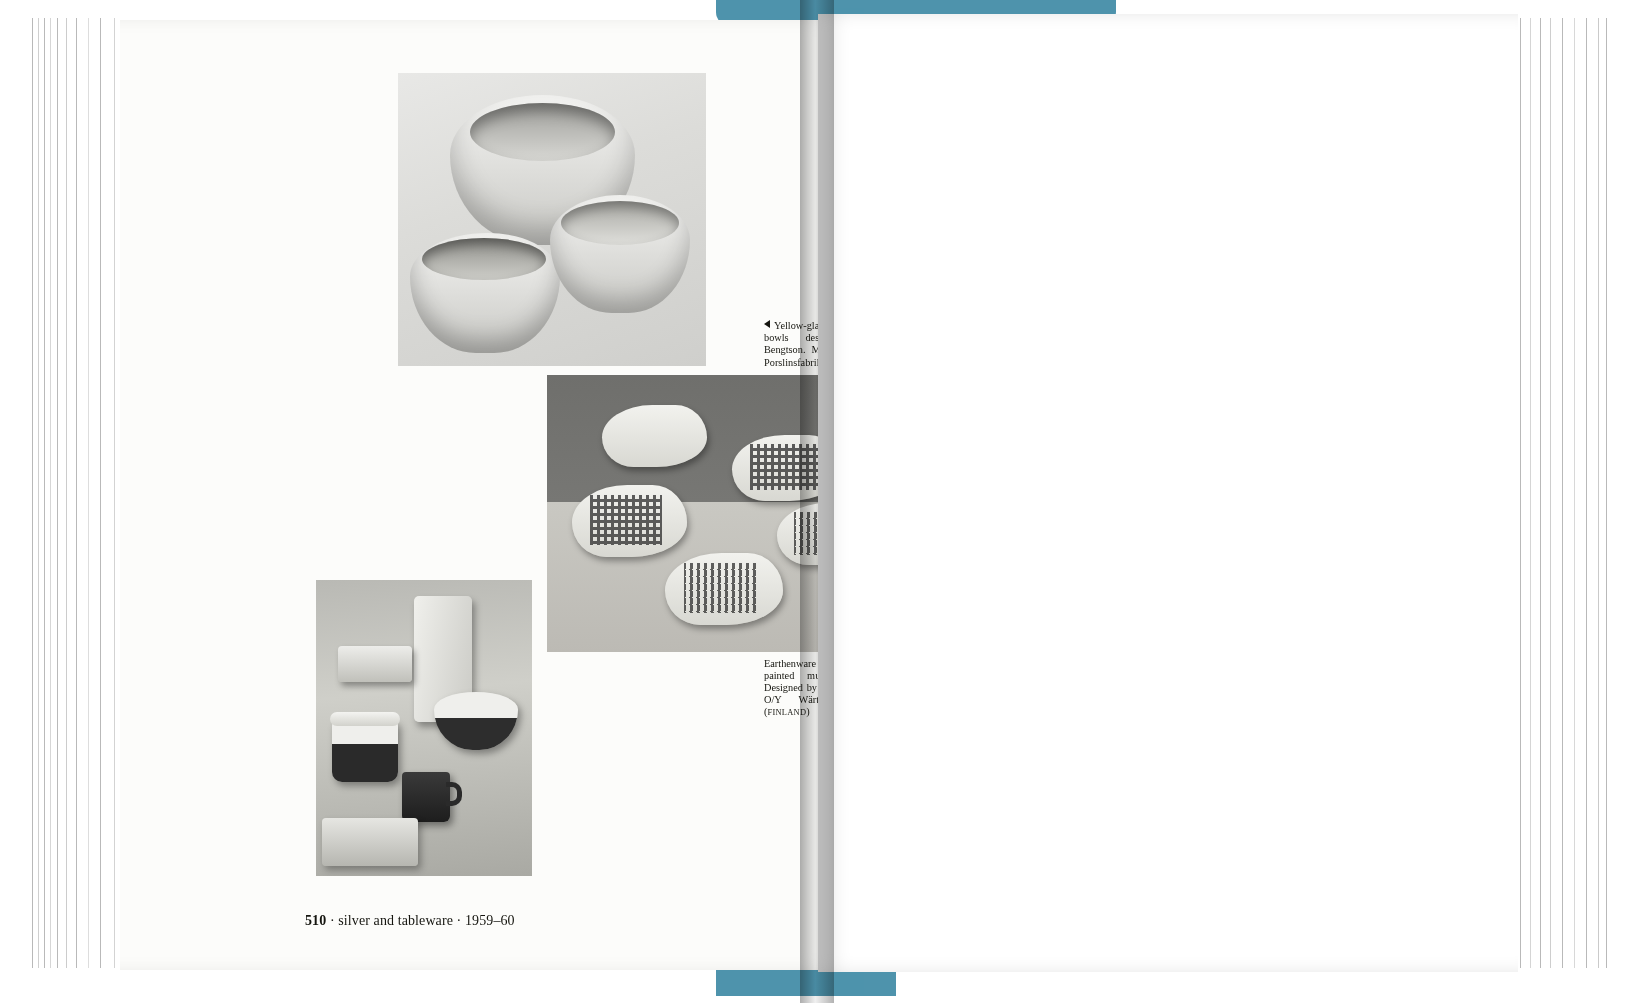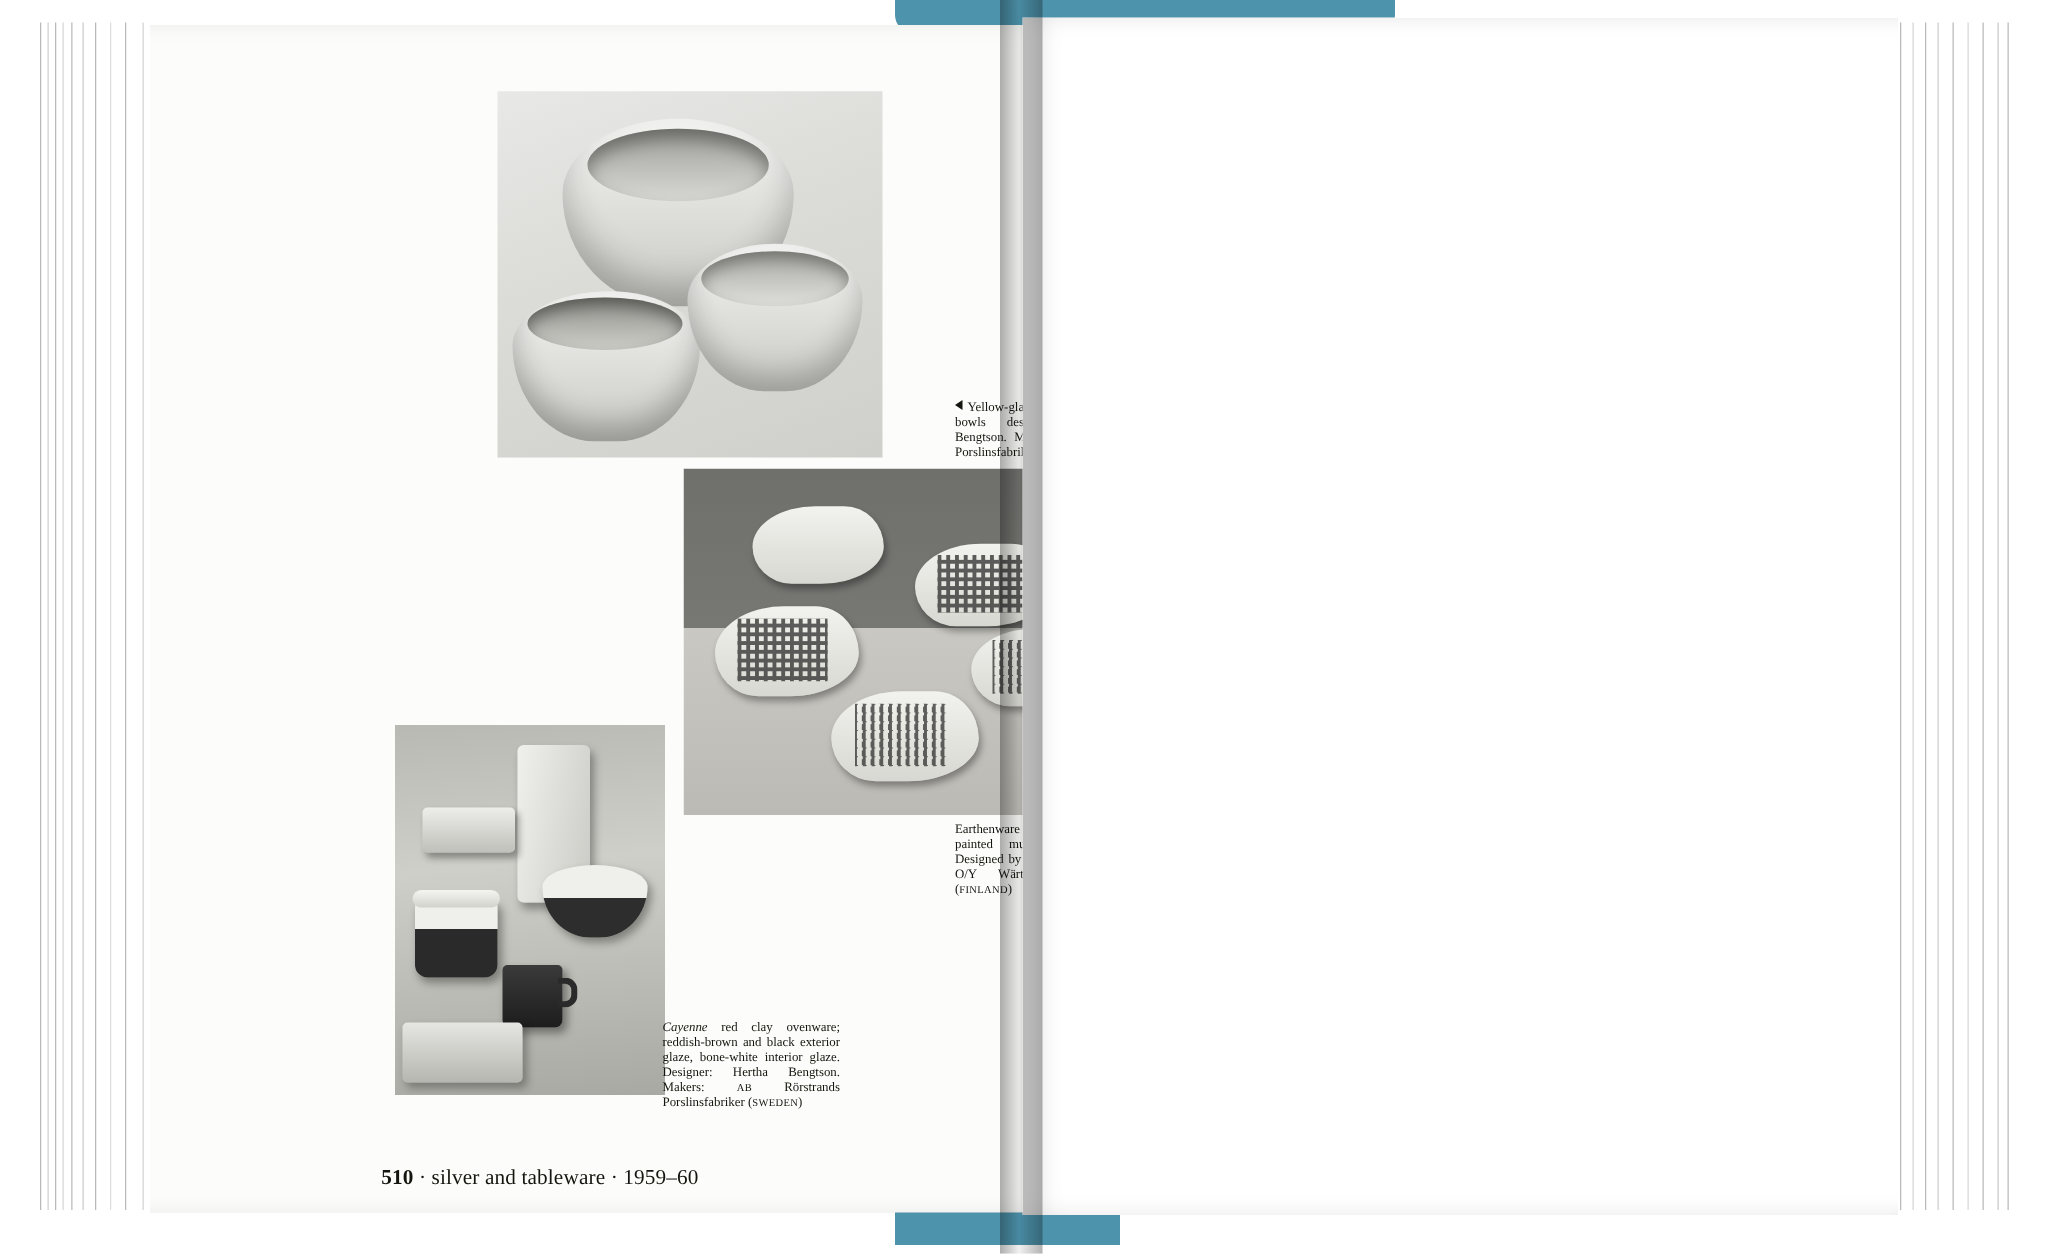--- a/index.html
+++ b/index.html
@@ -213,24 +213,23 @@
   }
 
   #cap-bowls  { left: 644px; top: 300px; width: 150px; }
   #cap-fish   { left: 644px; top: 638px; width: 150px; }
   #cap-cayenne{ left: 410px; top: 797px; width: 142px; }
 
   
   .folio {
     position: absolute;
     font-family: "Liberation Serif", serif;
-    font-size: 17px;
+    font-size: 14px;
     color: #15150f;
     letter-spacing: 0.1px;
-    margin-top: 19px;
   }
   .folio b { font-weight: bold; }
   #folio-left  { left: 185px; top: 893px; }
 </style>
 </head>
 <body>
 
 <div id="page">
 
   <div class="edge-stack" style="left:30px;width:92px;">
@@ -303,23 +302,20 @@
     </div>
 
     <div class="caption" id="cap-bowls">
       <span class="tri"></span><span>Yellow-glazed earthenware curry bowls designed by Hertha Bengtson. Makers: </span><span class="sc">AB</span><span> Rörstrands Porslinsfabriker (</span><span class="sc">SWEDEN</span><span>)</span>
     </div>
 
     <div class="caption" id="cap-fish">
       <span>Earthenware ‘Fish’ plates, hand-painted multicolour decoration. Designed by Gunvar Olin. Makers: O/Y Wärtsilä-concern Arabia (</span><span class="sc">FINLAND</span><span>)</span>
     </div>
 
-    <div class="caption" id="cap-cayenne">
-      <span class="it">Cayenne</span><span> red clay ovenware; reddish-brown and black exterior glaze, bone-white interior glaze. Designer: Hertha Bengtson. Makers: </span><span class="sc">AB</span><span> Rörstrands Porslinsfabriker (</span><span class="sc">SWEDEN</span><span>)</span>
-    </div>
 
     <div class="folio" id="folio-left">
       <b>510</b><span> · </span><span>silver and tableware</span><span> · </span><span>1959–60</span>
     </div>
   </div>
 
   <div id="right-leaf" class="page-leaf">
 
     
 

